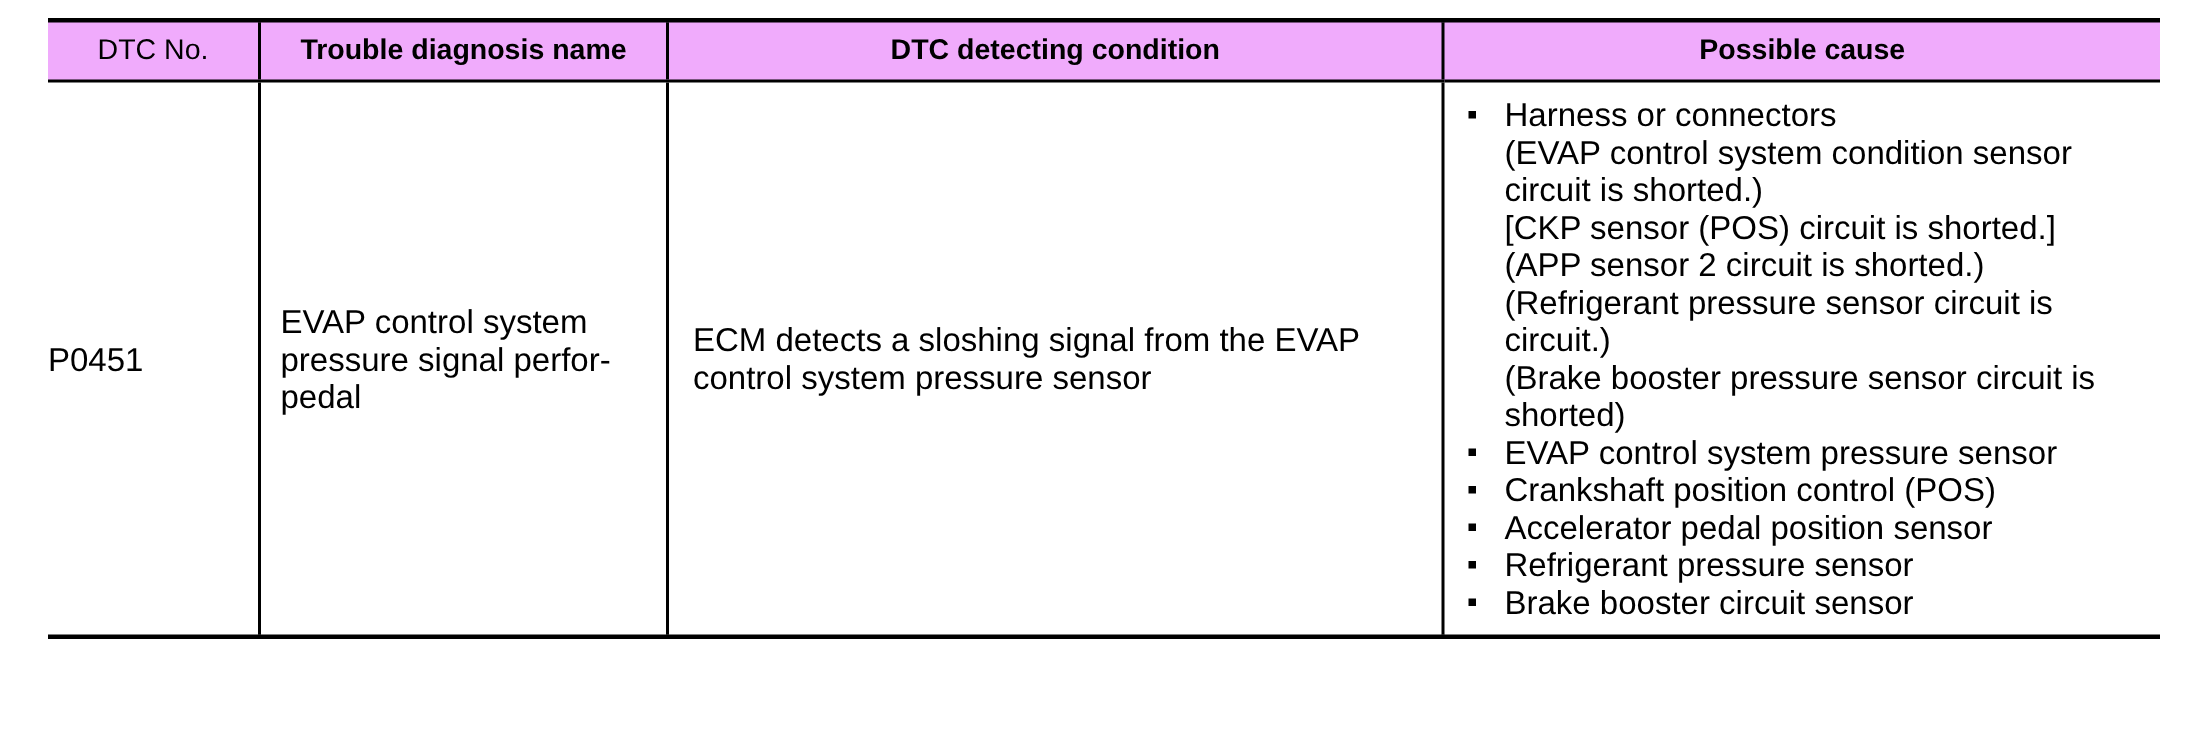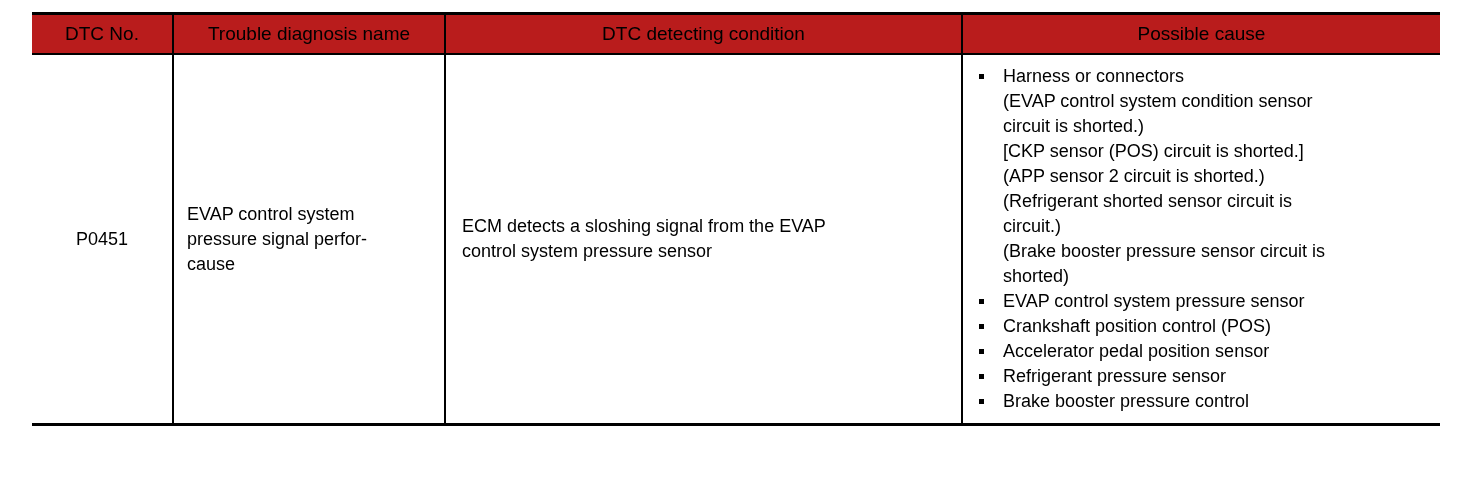--- a/index.html
+++ b/index.html
@@ -42,40 +42,40 @@
 
   
   thead th {
     font-weight: normal;
     font-size: 19px;
     line-height: 23px;
     text-align: center;
     vertical-align: middle;
     padding: 7px 6px 8px 6px;
     border-bottom: 2px solid #000;
-    background: #b91c1c;
+    background: #f0abfc;
   }
   thead th.div {
     border-left: 2px solid #000;
+    font-weight: bold;
   }
 
   
   tbody td {
-    font-size: 18px;
+    font-size: 22px;
     line-height: 25px;
     vertical-align: middle;
     padding: 0;
     background: #ffffff;
   }
   tbody td.div {
     border-left: 2px solid #000;
   }
 
   td.cell-dtc {
-    text-align: center;
     vertical-align: middle;
   }
   td.cell-name {
     vertical-align: middle;
     padding: 6px 2px 6px 13px;
     margin-left: 43px;
   }
   td.cell-condition {
     vertical-align: middle;
     padding: 6px 10px 6px 16px;
@@ -138,39 +138,39 @@
     </thead>
 
     <tbody>
       <tr>
 
         <td class="cell-dtc">P0451</td>
 
         <td class="cell-name div">
           <span class="name-line">EVAP control system</span>
           <span class="name-line">pressure signal perfor-</span>
-          <span class="name-line">cause</span>
+          <span class="name-line">pedal</span>
         </td>
 
         <td class="cell-condition div">
           <span class="cond-line">ECM detects a sloshing signal from the EVAP</span>
           <span class="cond-line">control system pressure sensor</span>
         </td>
 
         <td class="cell-cause div">
           <ul class="cause-list">
 
             <li class="cause-item">
               <span class="cause-bullet"></span>
               <span class="cause-line">Harness or connectors</span>
               <span class="cause-line">(EVAP control system condition sensor</span>
               <span class="cause-line">circuit is shorted.)</span>
               <span class="cause-line">[CKP sensor (POS) circuit is shorted.]</span>
               <span class="cause-line">(APP sensor 2 circuit is shorted.)</span>
-              <span class="cause-line">(Refrigerant shorted sensor circuit is</span>
+              <span class="cause-line">(Refrigerant pressure sensor circuit is</span>
               <span class="cause-line">circuit.)</span>
               <span class="cause-line">(Brake booster pressure sensor circuit is</span>
               <span class="cause-line">shorted)</span>
             </li>
 
             <li class="cause-item">
               <span class="cause-bullet"></span>
               <span class="cause-line">EVAP control system pressure sensor</span>
             </li>
 
@@ -184,21 +184,21 @@
               <span class="cause-line">Accelerator pedal position sensor</span>
             </li>
 
             <li class="cause-item">
               <span class="cause-bullet"></span>
               <span class="cause-line">Refrigerant pressure sensor</span>
             </li>
 
             <li class="cause-item">
               <span class="cause-bullet"></span>
-              <span class="cause-line">Brake booster pressure control</span>
+              <span class="cause-line">Brake booster circuit sensor</span>
             </li>
 
           </ul>
         </td>
 
       </tr>
     </tbody>
   </table>
 
 </div>

